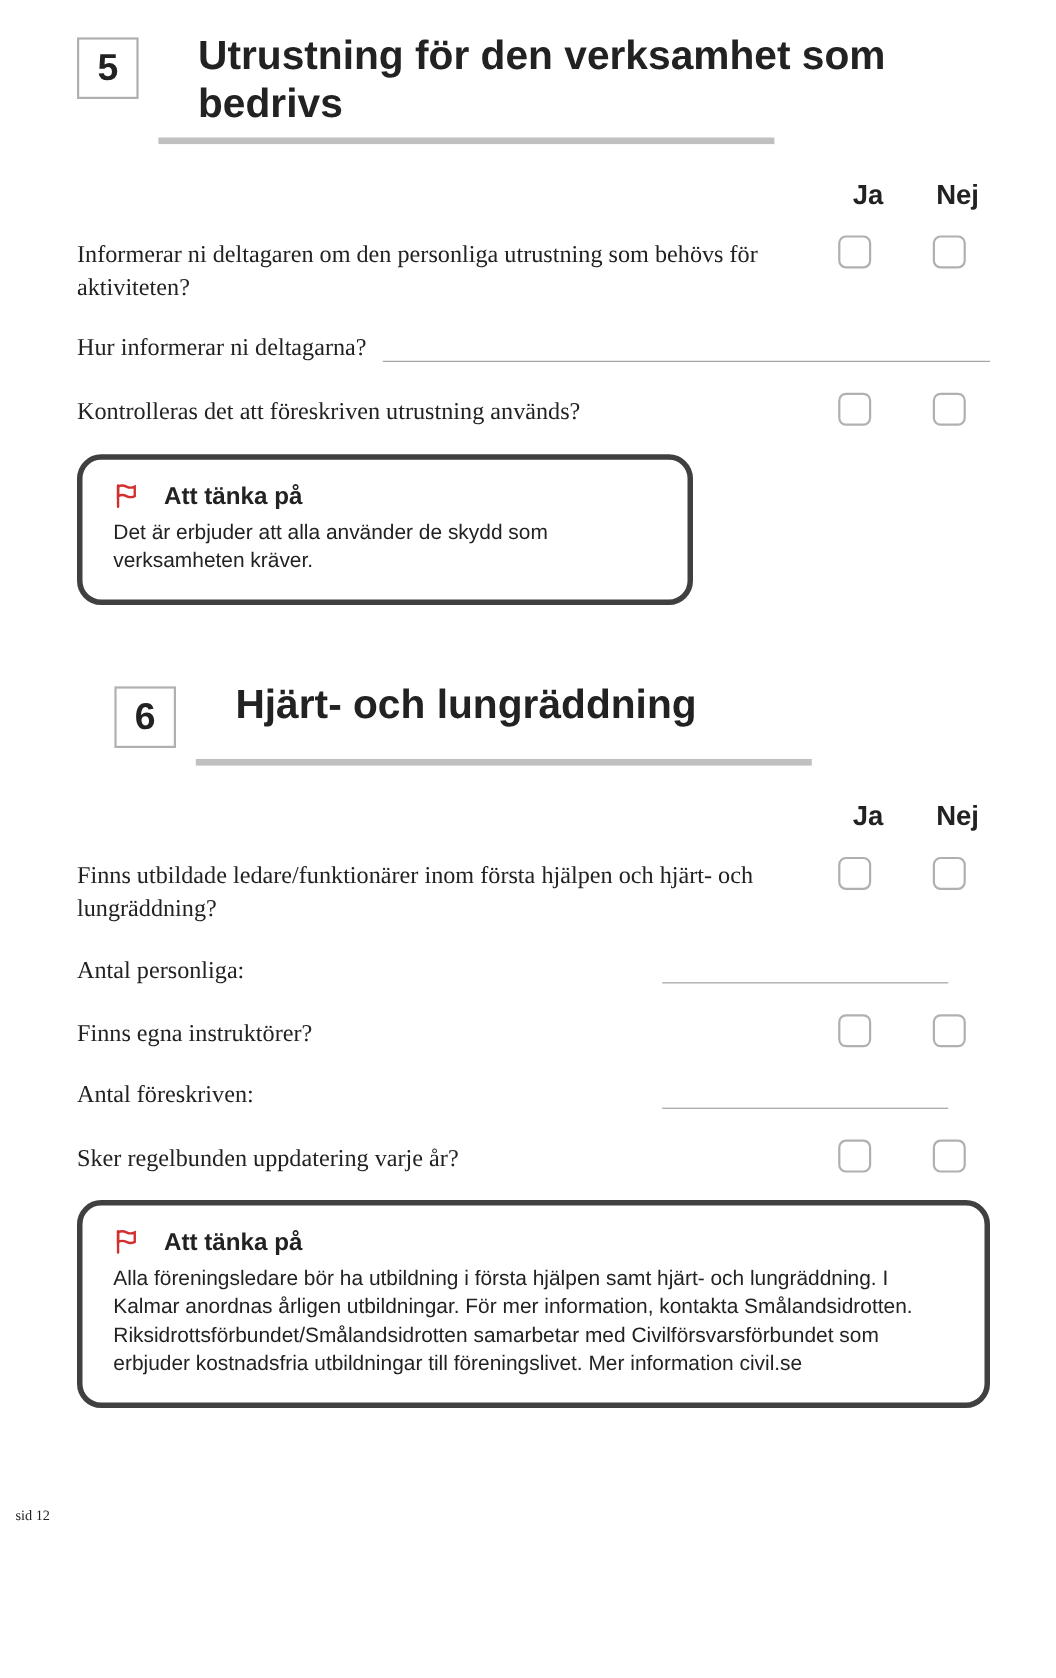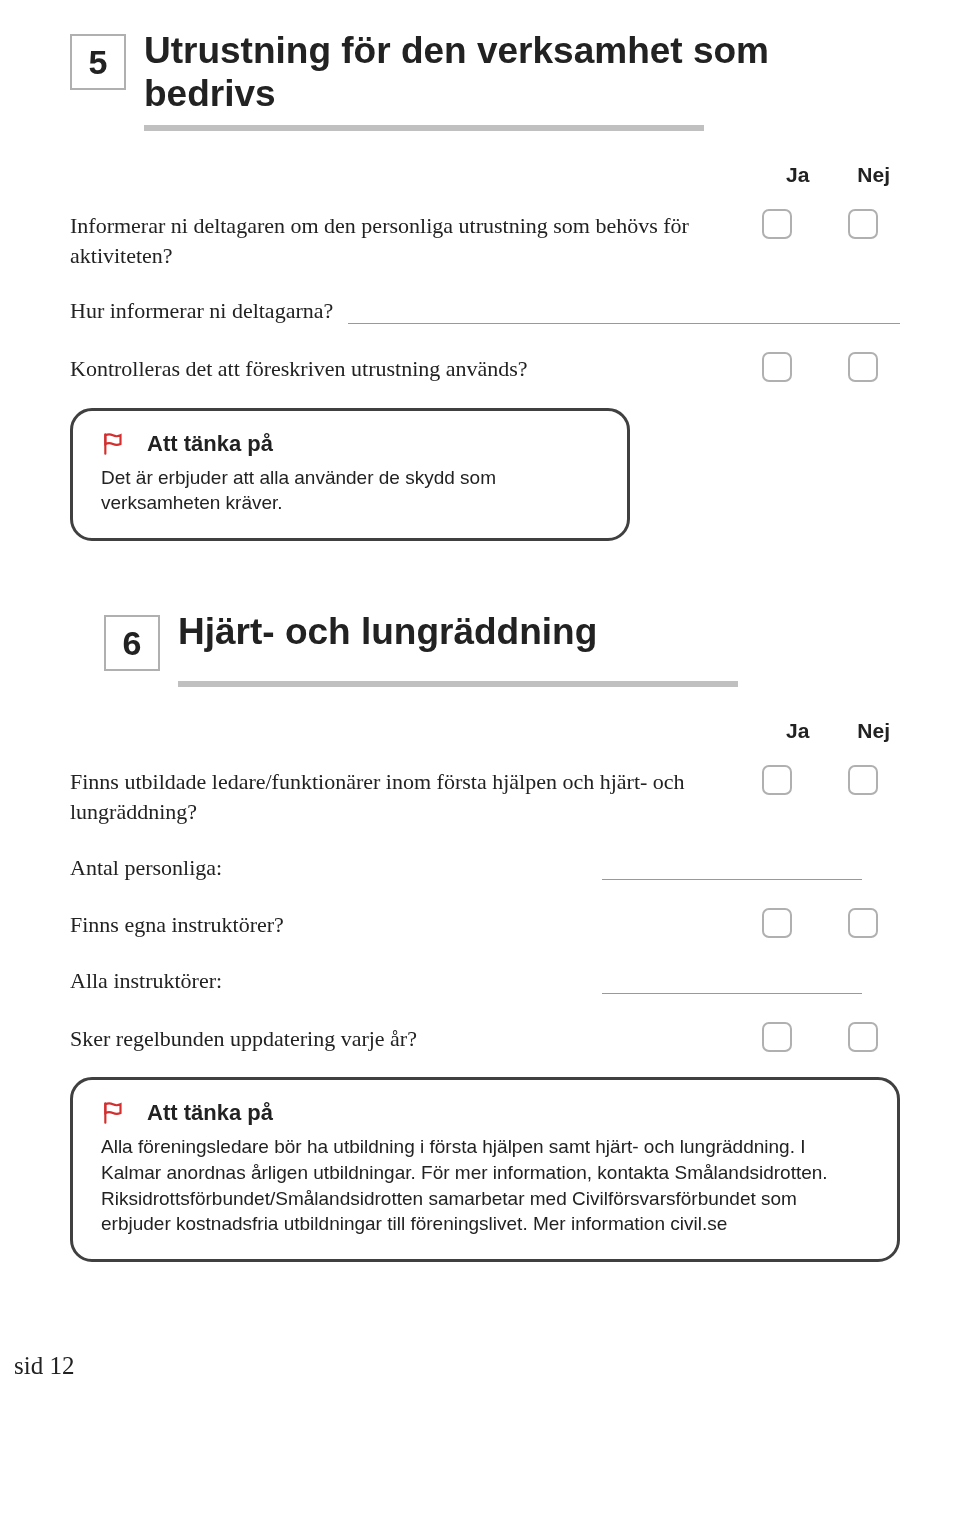--- a/index.html
+++ b/index.html
@@ -25,36 +25,37 @@
       justify-content: center;
       font-size: 34px;
       font-weight: 700;
       flex-shrink: 0;
       margin-top: 4px;
     }
     .section-title {
       font-size: 37px;
       font-weight: 700;
       line-height: 1.15;
+      margin-left: 36px;
     }
     .thick-rule {
       height: 6px;
       background: #c0c0c0;
       margin-left: 74px;
       margin-bottom: 32px;
       width: 560px;
     }
     .content-area {
       margin-left: 0;
     }
     .ja-nej-header {
       display: flex;
       justify-content: flex-end;
       gap: 48px;
-      font-size: 21px;
+      font-size: 25px;
       font-weight: 700;
       margin-bottom: 22px;
       padding-right: 10px;
     }
     .question-row {
       display: flex;
       align-items: flex-start;
       justify-content: space-between;
       margin-bottom: 24px;
       gap: 30px;
@@ -107,21 +108,21 @@
     }
     .input-row-right .question-text {
       flex: 0 0 auto;
     }
     .input-row-right .text-line {
       width: 260px;
       flex: 0 0 260px;
       margin-right: 38px;
     }
     .callout {
-      border: 3px solid #404040;
+      border: 5px solid #404040;
       border-radius: 22px;
       padding: 20px 28px 22px 28px;
       margin-top: 14px;
       margin-bottom: 20px;
       background: #fff;
     }
     .callout-header {
       display: flex;
       align-items: center;
       gap: 20px;
@@ -143,21 +144,21 @@
     .callout-narrow {
       width: 560px;
     }
     .section-6 {
       margin-top: 70px;
     }
     .section-6 .section-header { margin-left: 34px; }
     .section-6 .thick-rule { margin-left: 108px; }
     .page-num {
       font-family: Georgia, 'Times New Roman', serif;
-      font-size: 25px;
+      font-size: 13px;
       margin-top: 90px;
       margin-left: -56px;
     }
   </style>
 </head>
 <body>
 
 <div>
   <div class="section-header">
     <div class="number-box">5</div>
@@ -234,21 +235,21 @@
 
     <div class="question-row">
       <div class="question-text">Finns egna instruktörer?</div>
       <div class="checkbox-pair">
         <div class="checkbox"></div>
         <div class="checkbox"></div>
       </div>
     </div>
 
     <div class="input-row-right">
-      <div class="question-text">Alla instruktörer:</div>
+      <div class="question-text">Antal föreskriven:</div>
       <div style="flex:1"></div>
       <input type="text" class="text-line" style="">
     </div>
 
     <div class="question-row">
       <div class="question-text">Sker regelbunden uppdatering varje år?</div>
       <div class="checkbox-pair">
         <div class="checkbox"></div>
         <div class="checkbox"></div>
       </div>

